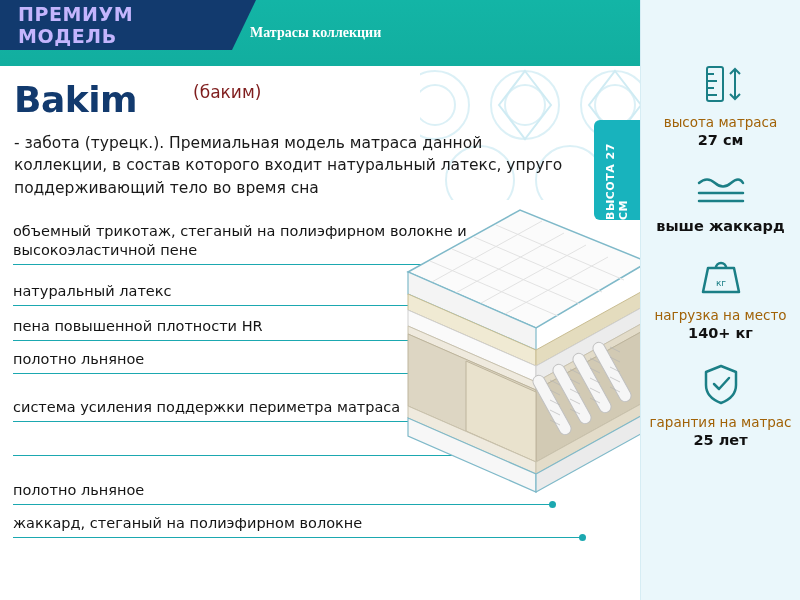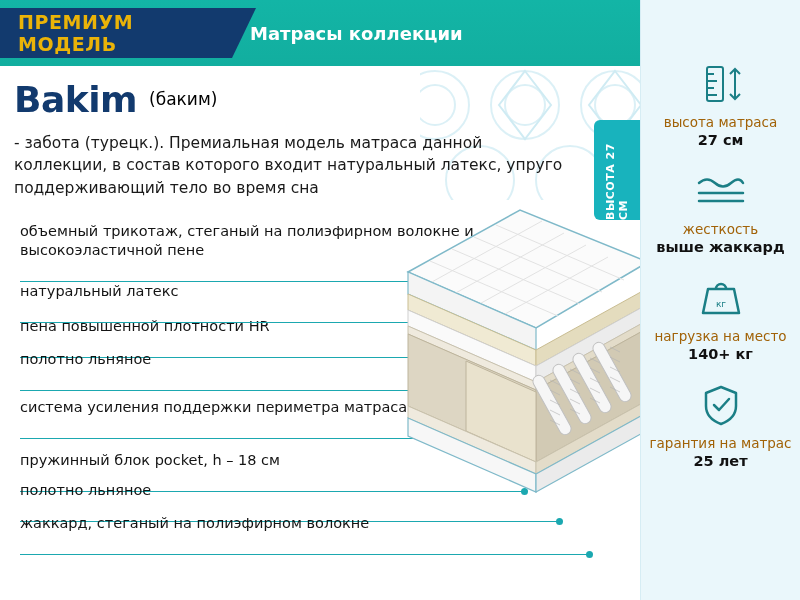--- a/index.html
+++ b/index.html
@@ -28,65 +28,66 @@
   
   .header-band {
     position: absolute;
     top: 0; left: 0;
     width: 660px; height: 66px;
     background: #14b8a6;
     background: linear-gradient(180deg,#13b5a6 0%, #12ae9f 100%);
   }
   .premium-tag {
     position: absolute;
-    top: 8px; left: 0;
+    top: 0; left: 0;
     width: 232px; height: 50px;
     background: #123a6e;
-    color: #eab308;
+    color: #c4b5fd;
     display: flex; align-items: center;
     padding-left: 18px;
     font-size: 19px;
     font-weight: bold;
     letter-spacing: .6px;
     z-index: 4;
   }
   .premium-tag::after {
     content: "";
     position: absolute;
     right: -24px; top: 0;
     border-top: 50px solid #123a6e;
     border-right: 24px solid transparent;
   }
   .header-title {
     position: absolute;
     top: 0; left: 250px;
     height: 66px;
     display: flex; align-items: center;
     color: #ffffff;
-    font-size: 18px;
+    font-size: 14px;
     font-weight: bold;
     z-index: 3;
+    font-family: Liberation Serif, serif;
   }
 
   
   .brand {
     position: absolute;
     top: 82px; left: 14px;
-    display: flex; align-items: center;
+    display: flex; align-items: flex-start; gap: 44px;
   }
   .brand-name {
     font-size: 36px;
     font-weight: bold;
     color: #123a6e;
     letter-spacing: -.5px;
     line-height: 1;
   }
   .brand-translit {
     font-size: 17px;
-    color: #000000;
+    color: #7f1d1d;
     margin-left: 12px;
     margin-bottom: 3px;
   }
   .desc {
     position: absolute;
     top: 132px; left: 14px;
     width: 560px;
     font-size: 15.5px;
     line-height: 1.45;
     color: #1a1a1a;
@@ -120,25 +121,25 @@
   .spec-value {
     font-size: 14.5px;
     font-weight: bold;
     color: #111;
     line-height: 1.25;
   }
 
   
   .callout {
     position: absolute;
-    left: 20px;
+    left: 13px;
     font-size: 14.5px;
     color: #141414;
     line-height: 1.3;
-    padding-bottom: 22px;
+    padding-bottom: 5px;
   }
   .callout .rule {
     position: absolute;
     left: 0; bottom: 0;
     height: 1px;
     background: #1ba8b0;
   }
   .callout .dot {
     position: absolute;
     bottom: -3.5px;
@@ -313,21 +314,20 @@
     <span class="dot" style="left:421px;"></span>
   </div>
 
   <div class="callout" style="top:398px; width:462px;">
     <span>система усиления поддержки периметра матраса</span>
     <span class="rule" style="width:462px;"></span>
     <span class="dot" style="left:458px;"></span>
   </div>
 
   <div class="callout" style="top:451px; width:505px;">
-    <span>пружинный блок pocket, h – 18 см</span>
     <span class="rule" style="width:505px;"></span>
     <span class="dot" style="left:501px;"></span>
   </div>
 
   <div class="callout" style="top:481px; width:540px;">
     <span>полотно льняное</span>
     <span class="rule" style="width:540px;"></span>
     <span class="dot" style="left:536px;"></span>
   </div>
 
@@ -363,21 +363,20 @@
     <div class="spec">
       <div class="spec-icon">
         <svg width="56" height="40" viewBox="0 0 56 40">
           <g stroke="#1b7f86" stroke-width="2.5" fill="none" stroke-linecap="round">
             <path d="M6 12 q8 -7 16 0 q8 7 16 0 q8 -7 12 0"></path>
             <path d="M6 22 h44"></path>
             <path d="M6 30 h44"></path>
           </g>
         </svg>
       </div>
-      <div class="spec-label">жесткость</div>
       <div class="spec-value">выше жаккард</div>
     </div>
 
     <div class="spec">
       <div class="spec-icon">
         <svg width="50" height="46" viewBox="0 0 50 46">
           <path d="M12 14 h26 l5 24 h-36 z" fill="none" stroke="#1b7f86" stroke-width="2.5" stroke-linejoin="round"></path>
           <path d="M20 14 a5 5 0 0 1 10 0" fill="none" stroke="#1b7f86" stroke-width="2.5"></path>
           <text x="25" y="32" font-family="DejaVu Sans, sans-serif" font-size="9" fill="#1b7f86" text-anchor="middle">кг</text>
         </svg>

